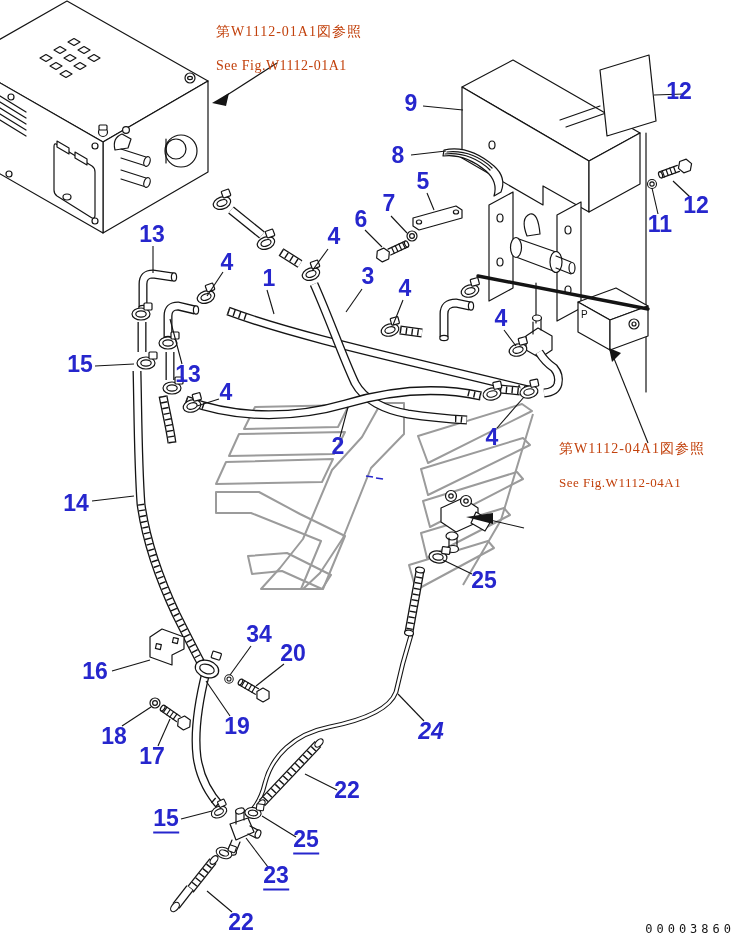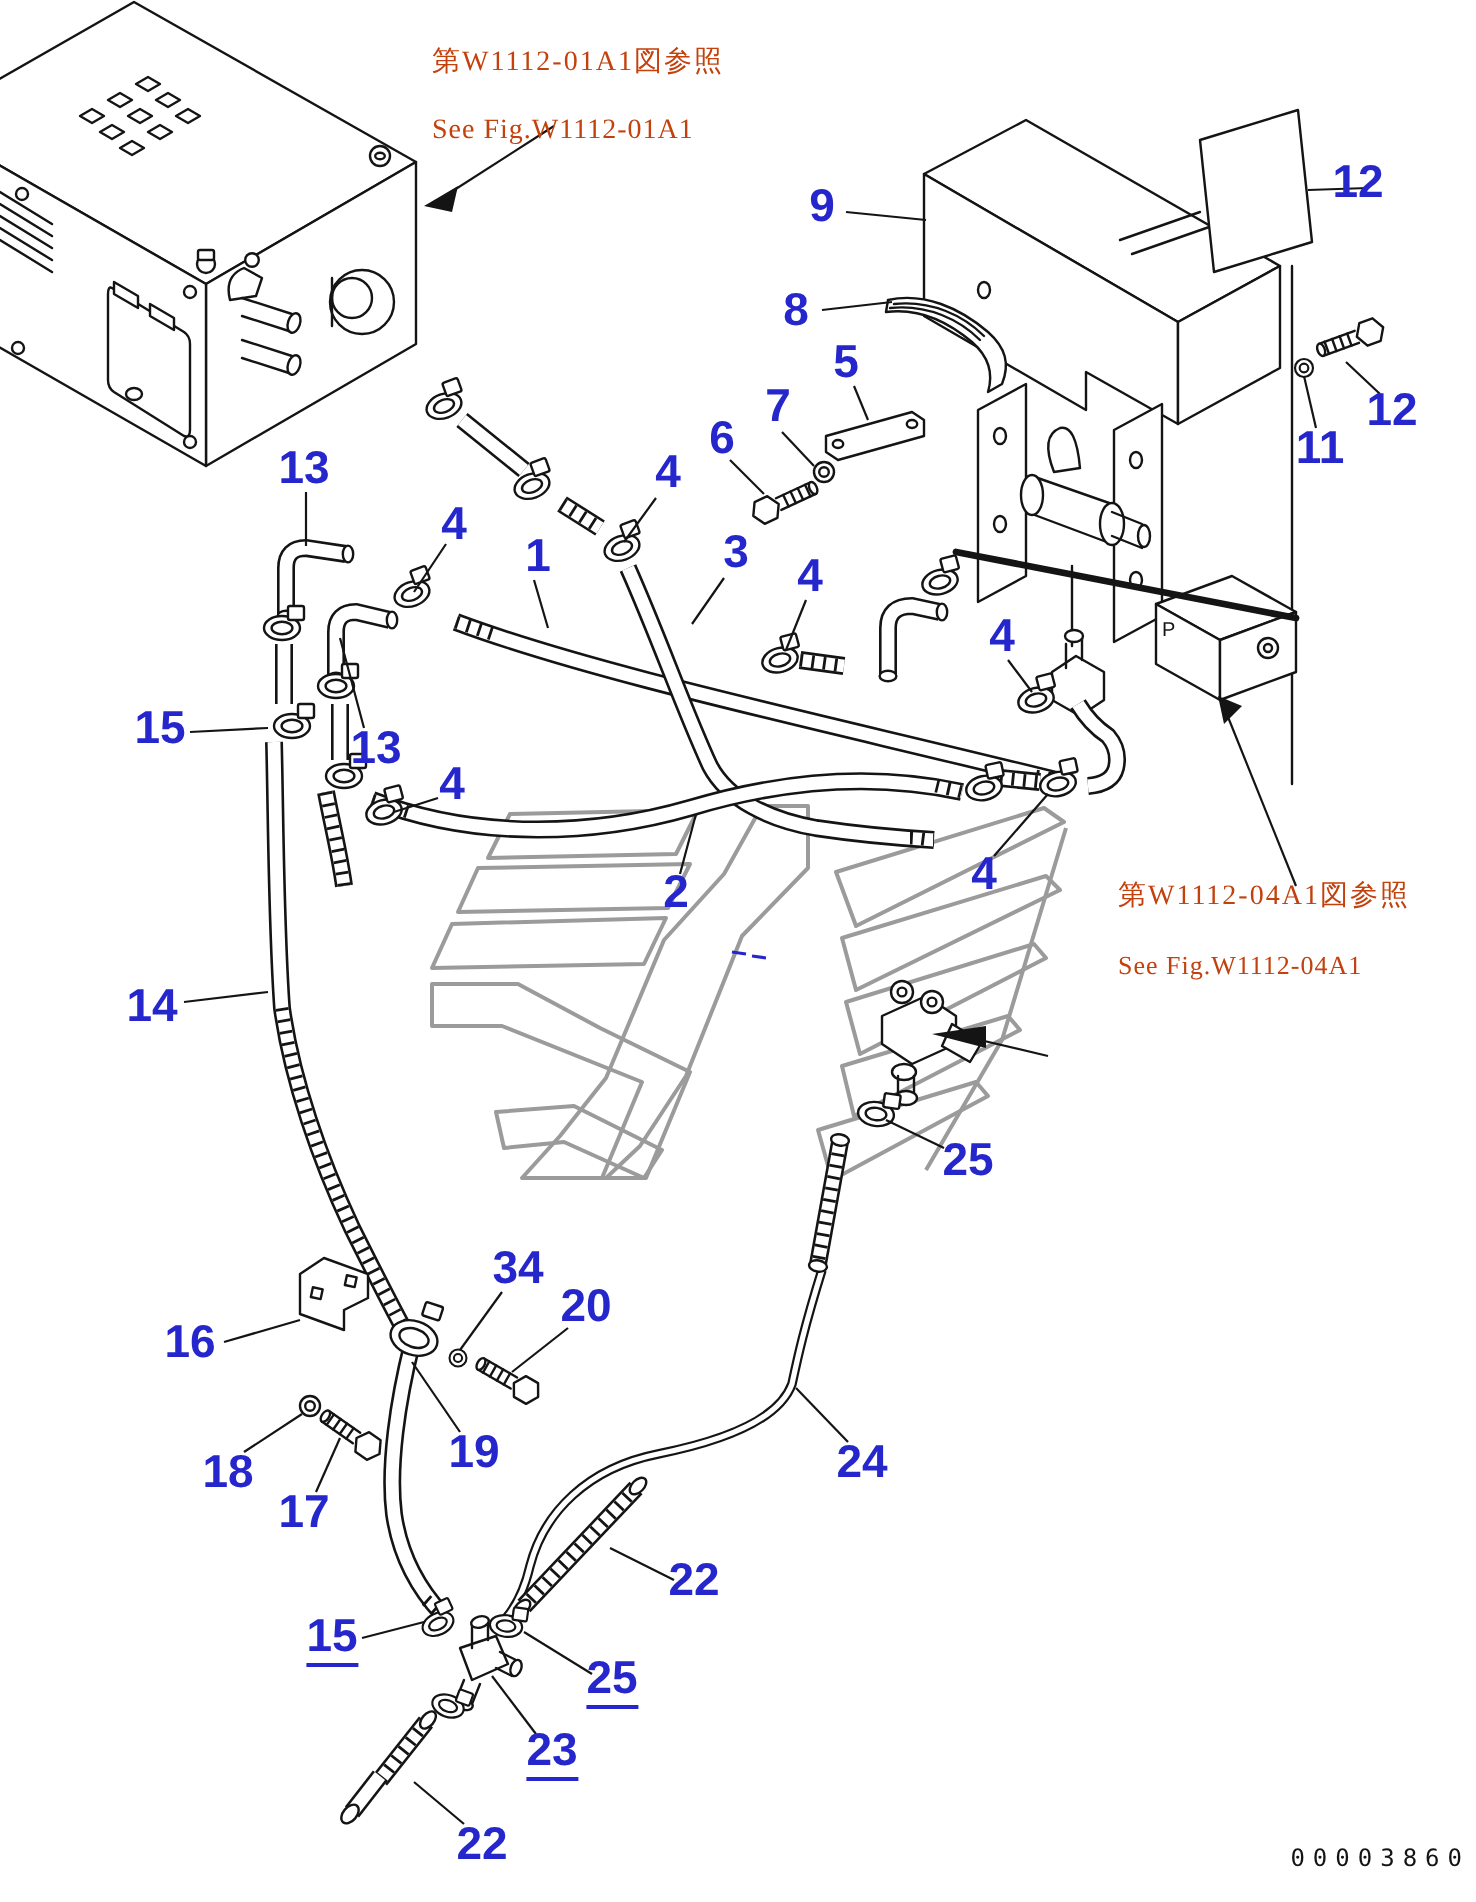--- a/index.html
+++ b/index.html
@@ -418,21 +418,21 @@
       <div class="callout" style="left: 188px; top: 374px;">13</div>
       <div class="callout" style="left: 80px; top: 364px;">15</div>
       <div class="callout" style="left: 76px; top: 503px; text-align: center;">14</div>
       <div class="callout" style="left: 484px; top: 580px;">25</div>
       <div class="callout" style="left: 95px; top: 671px;">16</div>
       <div class="callout" style="left: 259px; top: 634px;">34</div>
       <div class="callout" style="left: 293px; top: 653px;">20</div>
       <div class="callout" style="left: 237px; top: 726px;">19</div>
       <div class="callout" style="left: 114px; top: 736px;">18</div>
       <div class="callout" style="left: 152px; top: 756px;">17</div>
-      <div class="callout" style="left: 431px; top: 731px;">24</div>
+      <div class="callout" style="left: 431px; top: 731px; font-style: italic;">24</div>
       <div class="callout" style="left: 347px; top: 790px;">22</div>
       <div class="callout u" style="left: 166px; top: 820px;">15</div>
       <div class="callout u" style="left: 306px; top: 841px;">25</div>
       <div class="callout u" style="left: 276px; top: 877px;">23</div>
       <div class="callout" style="left: 241px; top: 922px;">22</div>
     </div>
 
   <div id="fig-number">00003860</div>
 </div>
 

